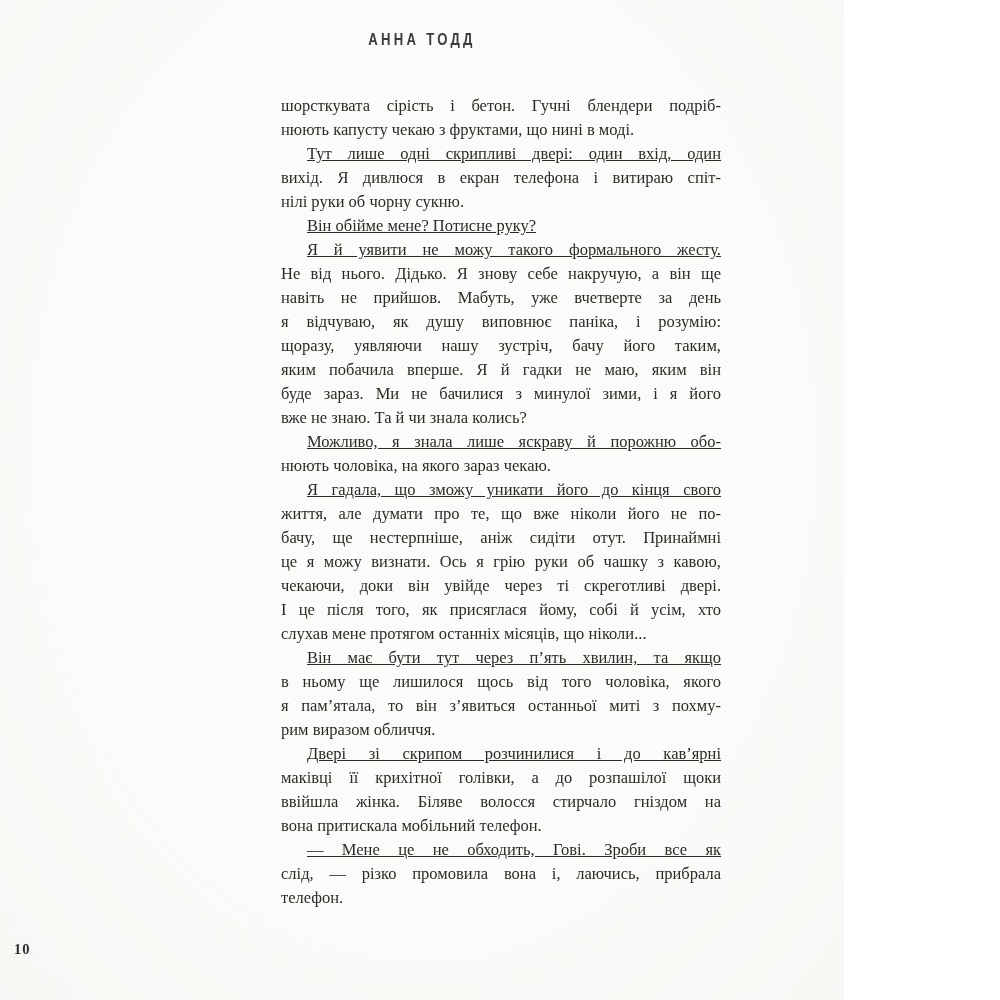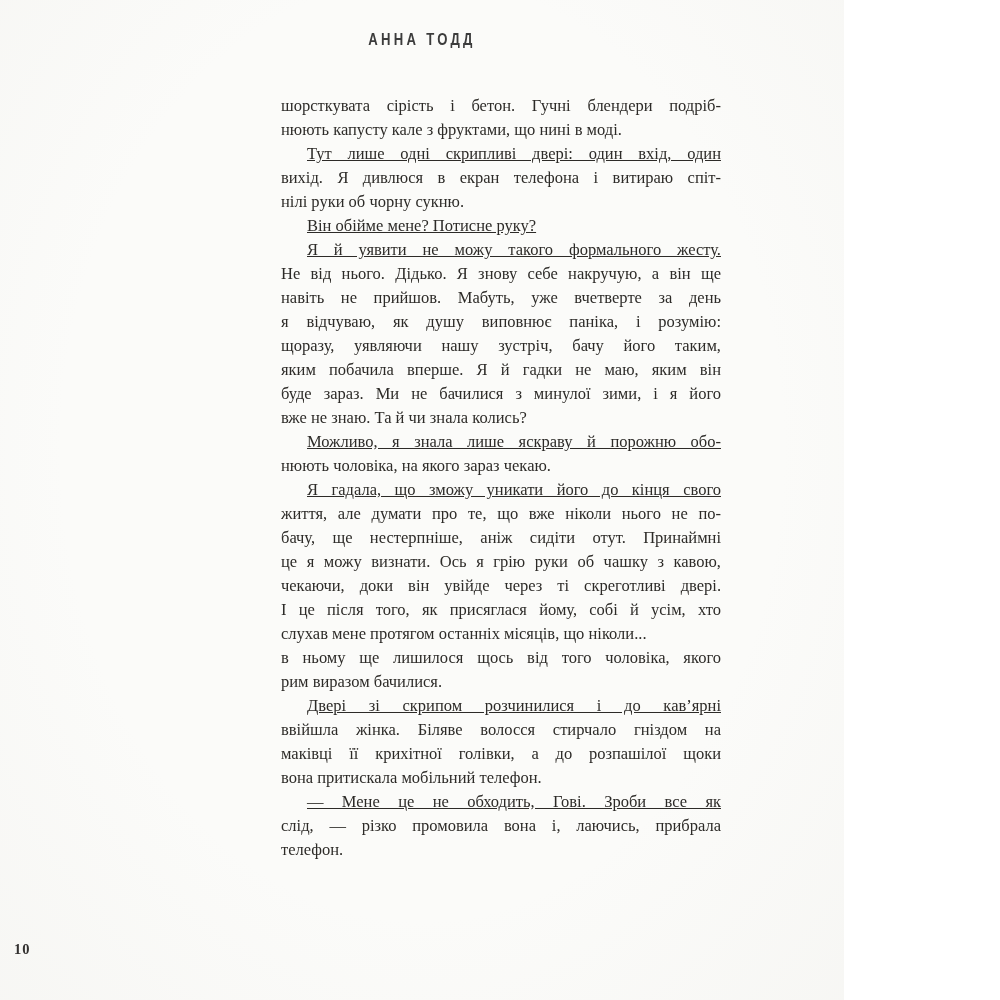--- a/index.html
+++ b/index.html
@@ -73,47 +73,49 @@
   }
 </style>
 </head>
 <body>
 
 <div class="page" style="color: rgb(45, 43, 40);">
   <div class="running-head" style="color: rgb(60, 60, 60);">АННА ТОДД</div>
 
   <div class="text-block">
       <div class="line just">шорсткувата сірість і бетон. Гучні блендери подріб-</div>
-      <div class="line end">нюють капусту кале з фруктами, що нині в моді.</div>
+      <div class="line end">нюють капусту чекаю з фруктами, що нині в моді.</div>
       <div class="line just indent">Тут лише одні скрипливі двері: один вхід, один</div>
       <div class="line just">вихід. Я дивлюся в екран телефона і витираю спіт-</div>
       <div class="line end">нілі руки об чорну сукню.</div>
       <div class="line end indent">Він обійме мене? Потисне руку?</div>
       <div class="line just indent">Я й уявити не можу такого формального жесту.</div>
       <div class="line just">Не від нього. Дідько. Я знову себе накручую, а він ще</div>
       <div class="line just">навіть не прийшов. Мабуть, уже вчетверте за день</div>
       <div class="line just">я відчуваю, як душу виповнює паніка, і розумію:</div>
       <div class="line just">щоразу, уявляючи нашу зустріч, бачу його таким,</div>
       <div class="line just">яким побачила вперше. Я й гадки не маю, яким він</div>
       <div class="line just">буде зараз. Ми не бачилися з минулої зими, і я його</div>
       <div class="line end">вже не знаю. Та й чи знала колись?</div>
       <div class="line just indent">Можливо, я знала лише яскраву й порожню обо-</div>
       <div class="line end">нюють чоловіка, на якого зараз чекаю.</div>
       <div class="line just indent">Я гадала, що зможу уникати його до кінця свого</div>
-      <div class="line just">життя, але думати про те, що вже ніколи нього не по-</div>
+      <div class="line just">життя, але думати про те, що вже ніколи його не по-</div>
       <div class="line just">бачу, ще нестерпніше, аніж сидіти отут. Принаймні</div>
       <div class="line just">це я можу визнати. Ось я грію руки об чашку з кавою,</div>
       <div class="line just">чекаючи, доки він увійде через ті скреготливі двері.</div>
       <div class="line just">І це після того, як присяглася йому, собі й усім, хто</div>
       <div class="line end">слухав мене протягом останніх місяців, що ніколи...</div>
+      <div class="line just indent">Він має бути тут через п’ять хвилин, та якщо</div>
       <div class="line just">в ньому ще лишилося щось від того чоловіка, якого</div>
-      <div class="line end">рим виразом бачилися.</div>
+      <div class="line just">я пам’ятала, то він з’явиться останньої миті з похму-</div>
+      <div class="line end">рим виразом обличчя.</div>
       <div class="line just indent">Двері зі скрипом розчинилися і до кав’ярні</div>
+      <div class="line just">маківці її крихітної голівки, а до розпашілої щоки</div>
       <div class="line just">ввійшла жінка. Біляве волосся стирчало гніздом на</div>
-      <div class="line just">маківці її крихітної голівки, а до розпашілої щоки</div>
       <div class="line end">вона притискала мобільний телефон.</div>
       <div class="line just indent">— Мене це не обходить, Гові. Зроби все як</div>
       <div class="line just">слід, — різко промовила вона і, лаючись, прибрала</div>
       <div class="line end">телефон.</div>
     </div>
 
   <div class="folio">10</div>
 </div>
 
 </body></html>

